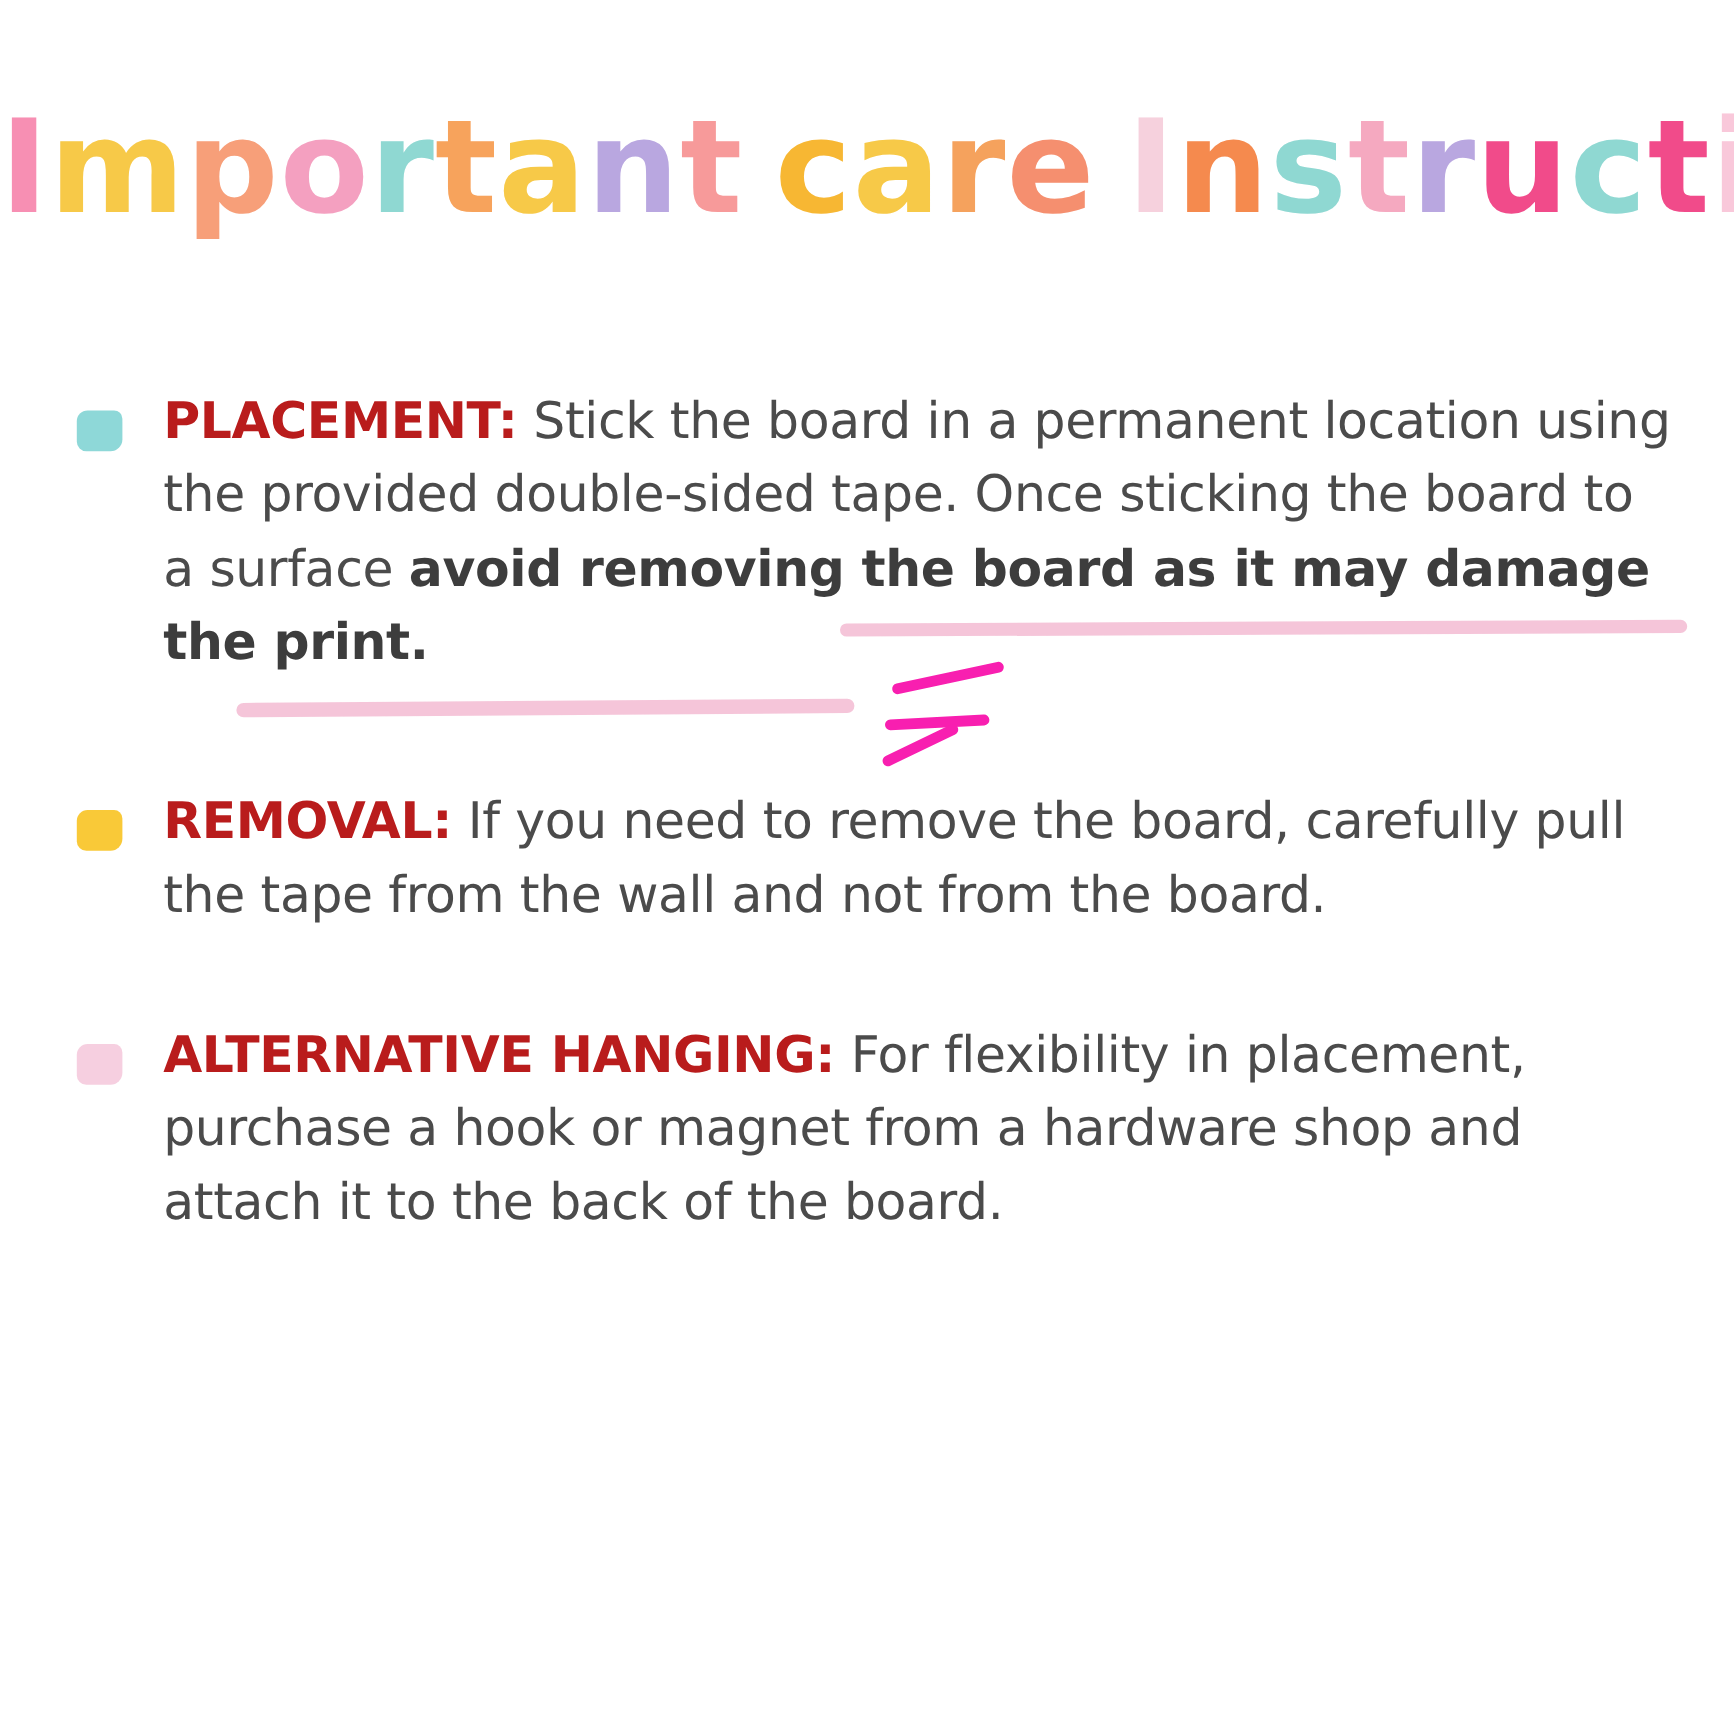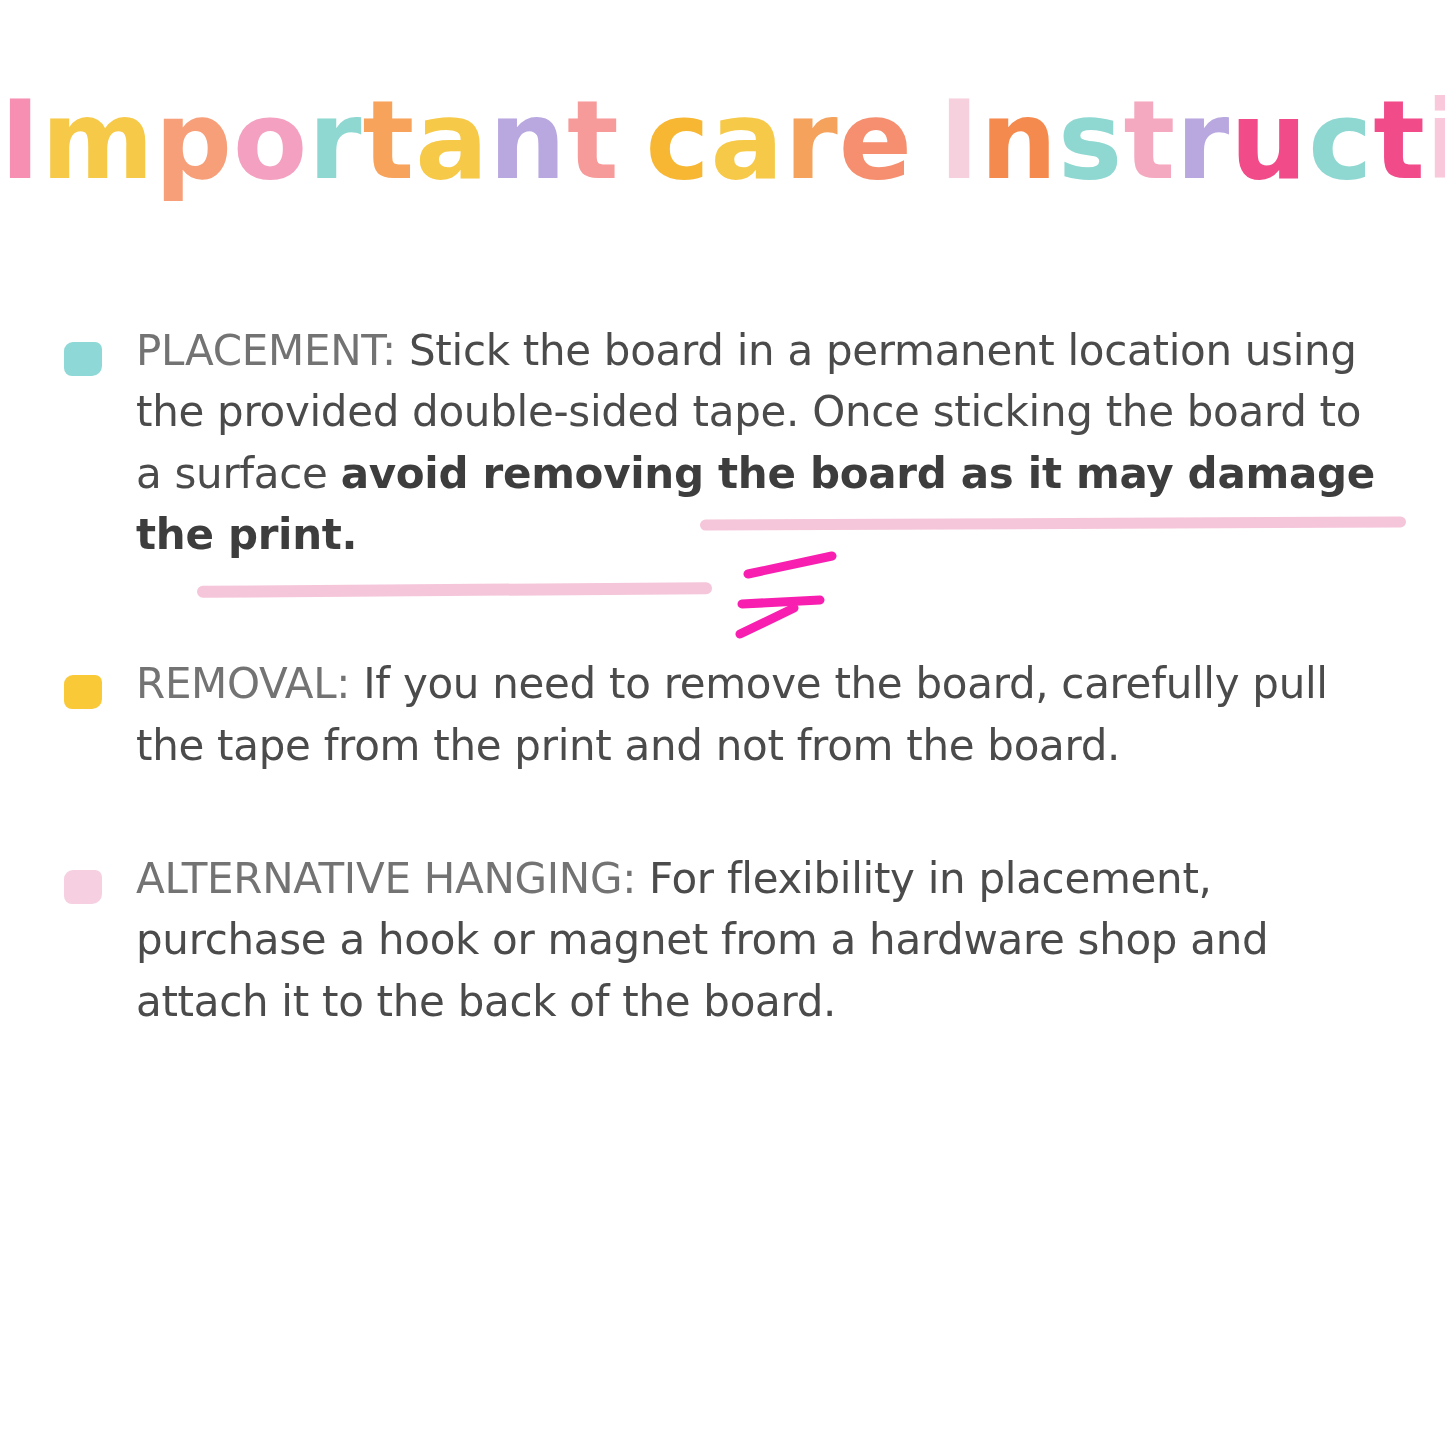--- a/index.html
+++ b/index.html
@@ -66,22 +66,22 @@
     margin-left: 72px;
     font-family: "DejaVu Sans", sans-serif;
     font-size: 42px;
     line-height: 1.46;
     color: #4b4b4b;
     font-weight: 400;
     letter-spacing: -0.3px;
   }
 
   .lead {
-    font-weight: normal;
-    color: #737373;
+    font-weight: bold;
+    color: #b91c1c;
   }
 
   .hl {
     font-weight: bold;
     color: #3d3d3d;
     position: relative;
   }
 
   
   .underline-1, .underline-2 {
@@ -138,21 +138,21 @@
       <svg class="shine" viewBox="0 0 140 120">
         <line x1="24" y1="36" x2="108" y2="18" stroke="#f81fb0" stroke-width="9" stroke-linecap="round"></line>
         <line x1="18" y1="66" x2="96" y2="62" stroke="#f81fb0" stroke-width="9" stroke-linecap="round"></line>
         <line x1="16" y1="96" x2="70" y2="70" stroke="#f81fb0" stroke-width="9" stroke-linecap="round"></line>
       </svg>
     </div>
 
     <div class="section s2">
       <div class="bullet" id="bullet-1" style="background: rgb(249, 201, 56);"></div>
       <div class="body">
-        <span class="lead">REMOVAL:</span><span> If you need to remove the board, carefully pull the tape from the print and not from the board.</span><br>
+        <span class="lead">REMOVAL:</span><span> If you need to remove the board, carefully pull the tape from the wall and not from the board.</span><br>
       </div>
     </div>
 
     <div class="section s3">
       <div class="bullet" id="bullet-2" style="background: rgb(246, 207, 224);"></div>
       <div class="body">
         <span class="lead">ALTERNATIVE HANGING:</span><span> For flexibility in placement, purchase a hook or magnet from a hardware shop and attach it to the back of the board.</span><br>
       </div>
     </div>
 

